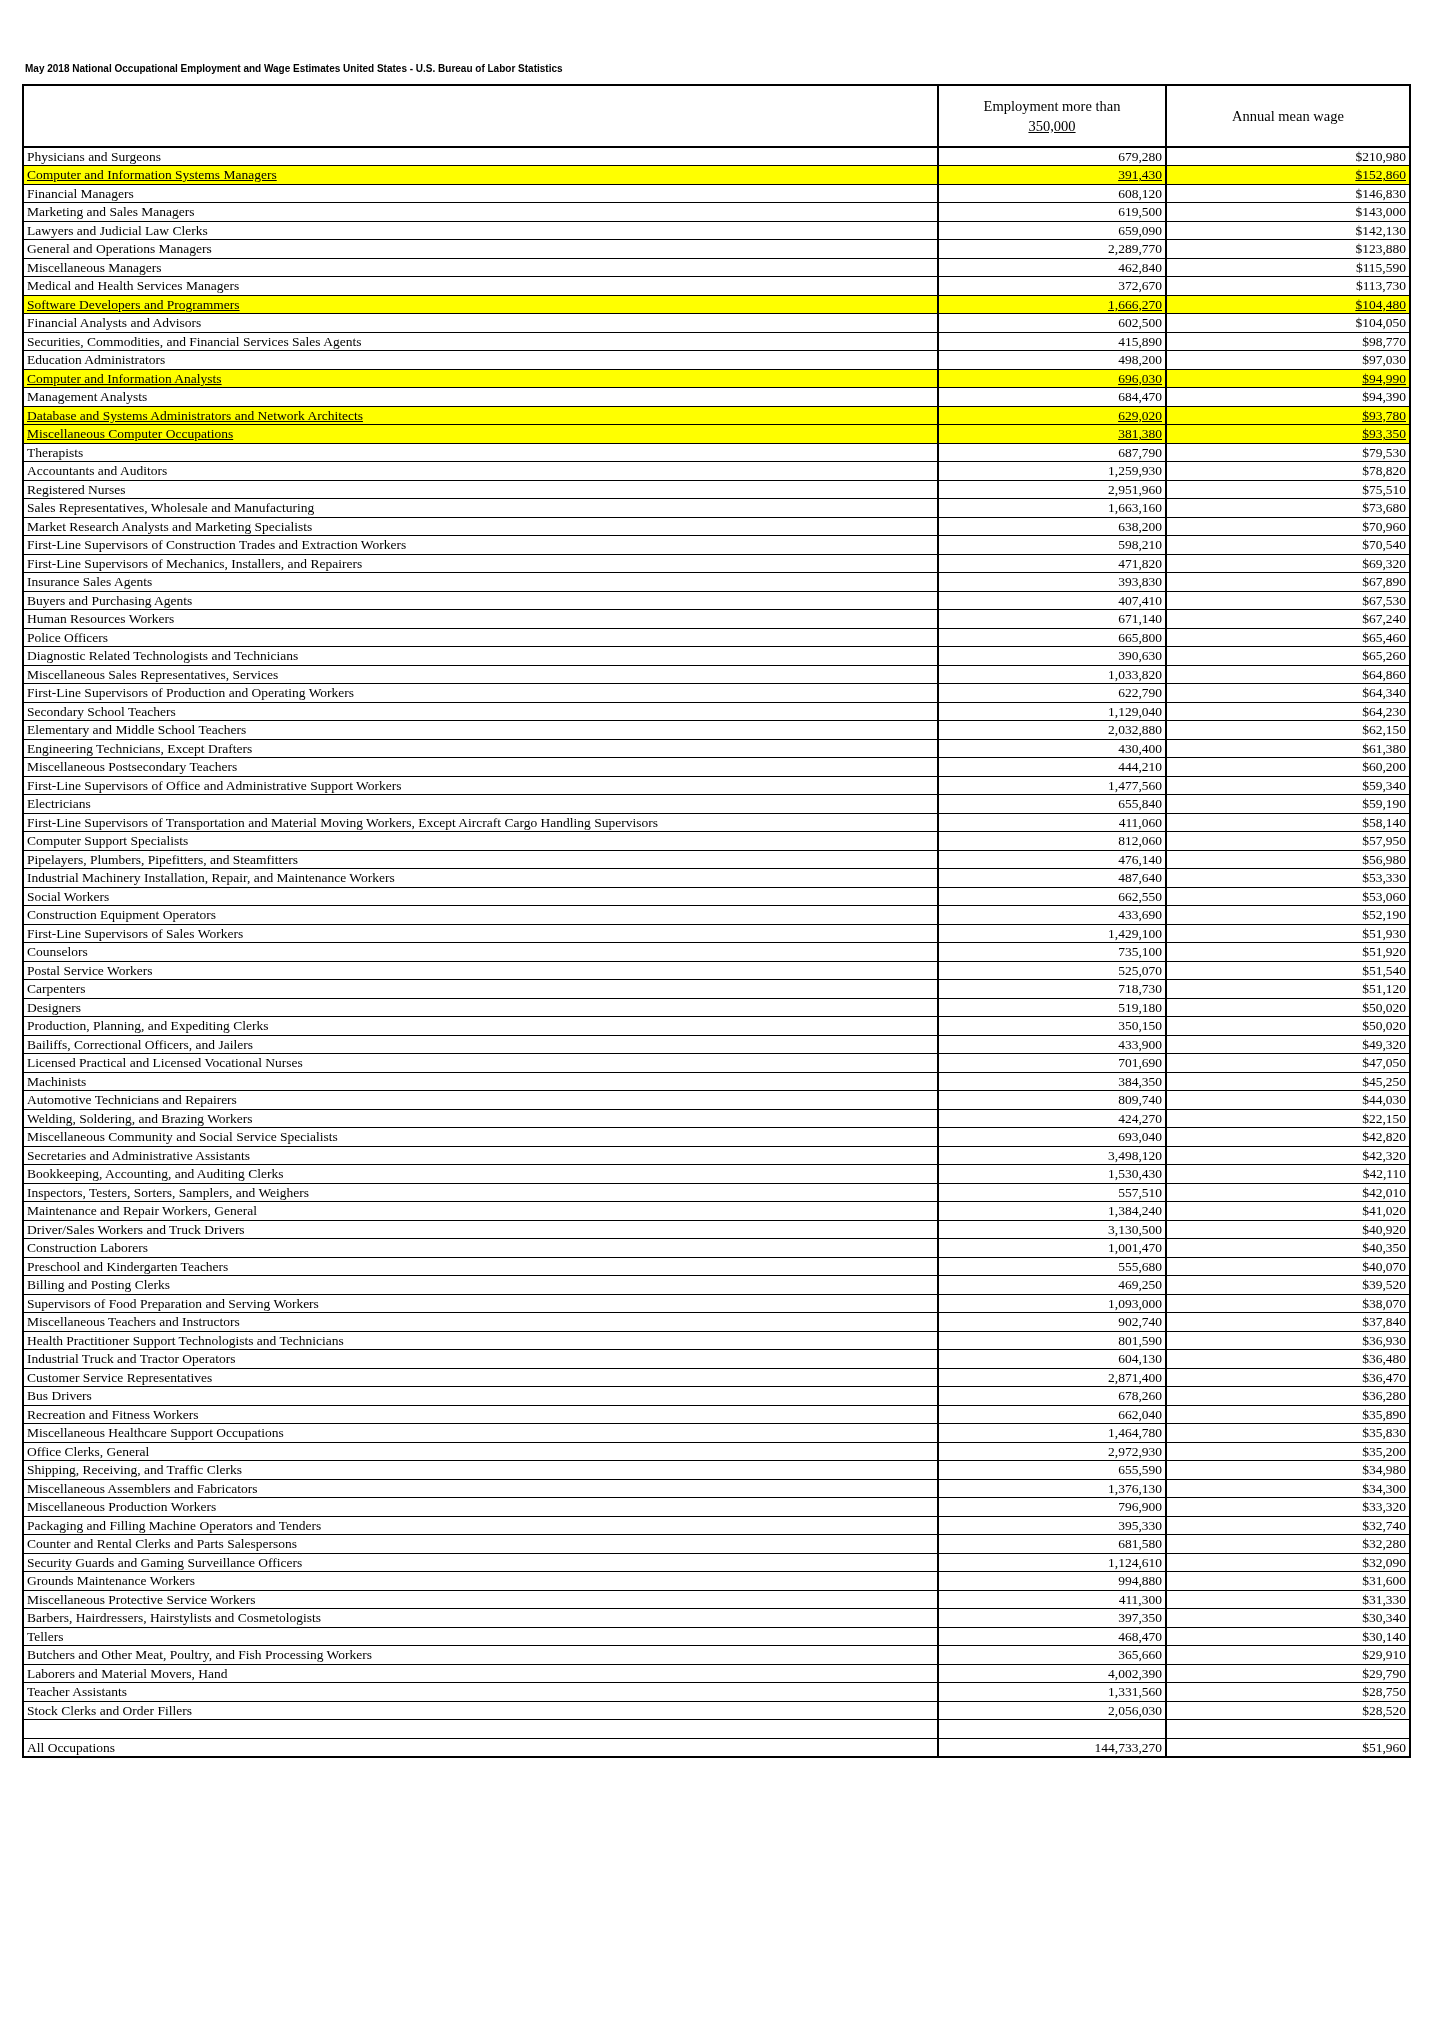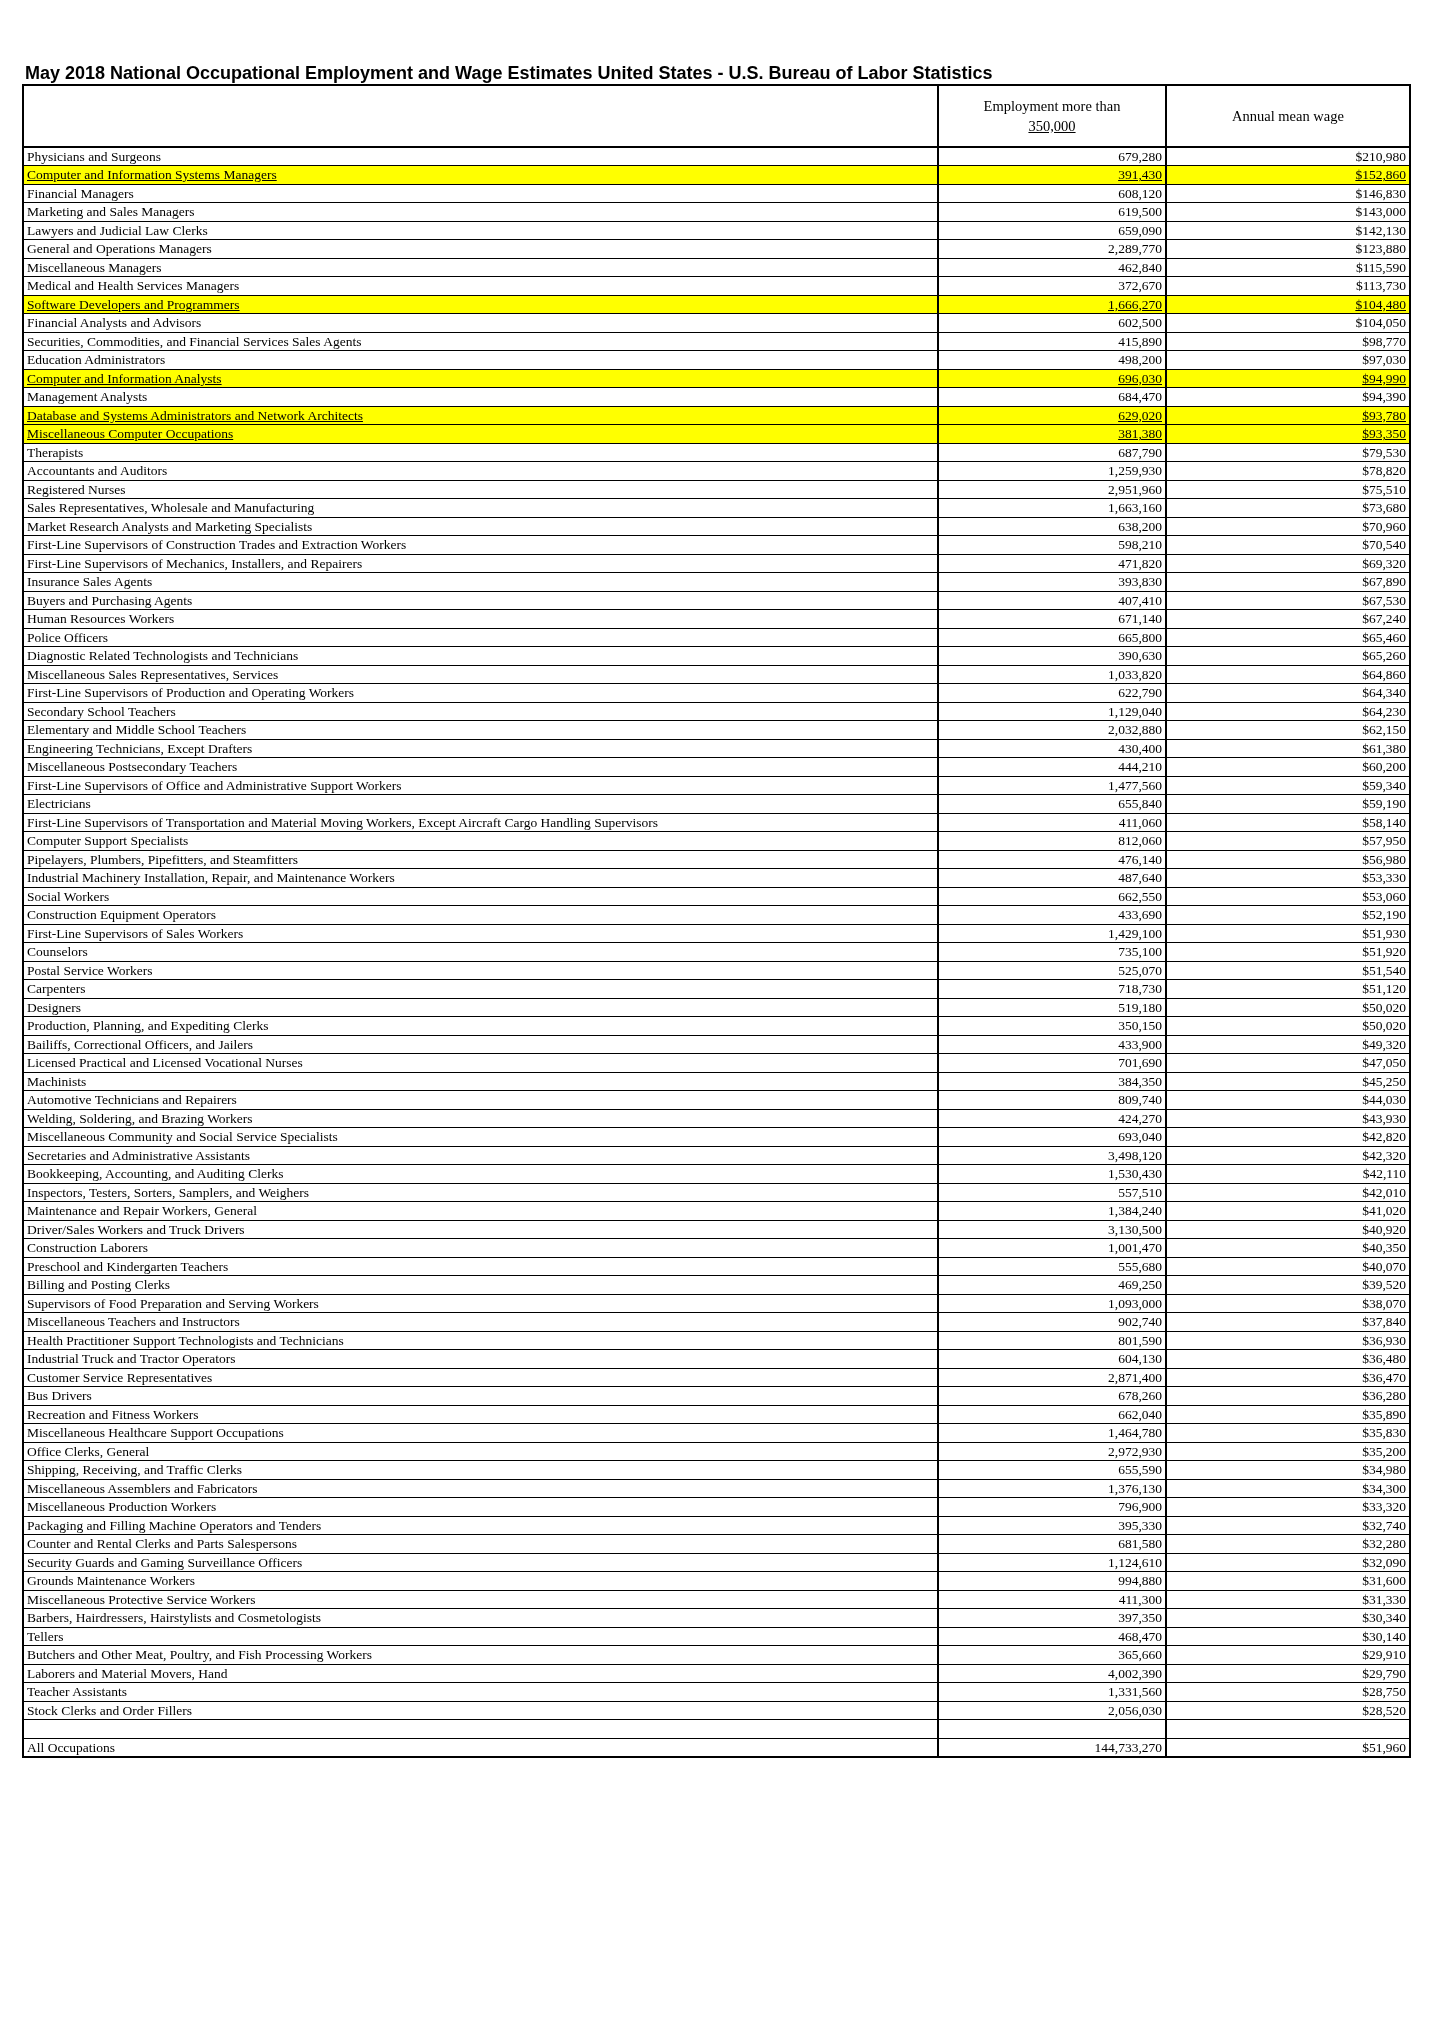--- a/index.html
+++ b/index.html
@@ -5,21 +5,21 @@
   * { box-sizing: border-box; }
   html, body { margin: 0; padding: 0; }
   body {
     width: 1440px; height: 2036px;
     background: #ffffff; color: #000000;
     font-family: "Liberation Sans", sans-serif;
     position: relative;
   }
   .page-title {
     position: absolute; left: 25px; top: 63px;
-    font-size: 18px; font-weight: bold; white-space: nowrap; text-align: right;
+    font-size: 10px; font-weight: bold; white-space: nowrap; text-align: right;
   }
   table.wage-table {
     position: absolute; left: 22px; top: 84px;
     width: 1387px; table-layout: fixed;
     border-collapse: collapse;
     border: 2px solid #000;
     font-family: Liberation Serif, serif;
   }
   .wage-table th, .wage-table td {
     border-top: 1px solid #000; border-bottom: 1px solid #000;
@@ -319,21 +319,21 @@
     <td class="num">$45,250</td>
   </tr>
       <tr>
     <td class="name">Automotive Technicians and Repairers</td>
     <td class="num">809,740</td>
     <td class="num">$44,030</td>
   </tr>
       <tr>
     <td class="name">Welding, Soldering, and Brazing Workers</td>
     <td class="num">424,270</td>
-    <td class="num">$43,930</td>
+    <td class="num">$22,150</td>
   </tr>
       <tr>
     <td class="name">Miscellaneous Community and Social Service Specialists</td>
     <td class="num">693,040</td>
     <td class="num">$42,820</td>
   </tr>
       <tr>
     <td class="name">Secretaries and Administrative Assistants</td>
     <td class="num">3,498,120</td>
     <td class="num">$42,320</td>

